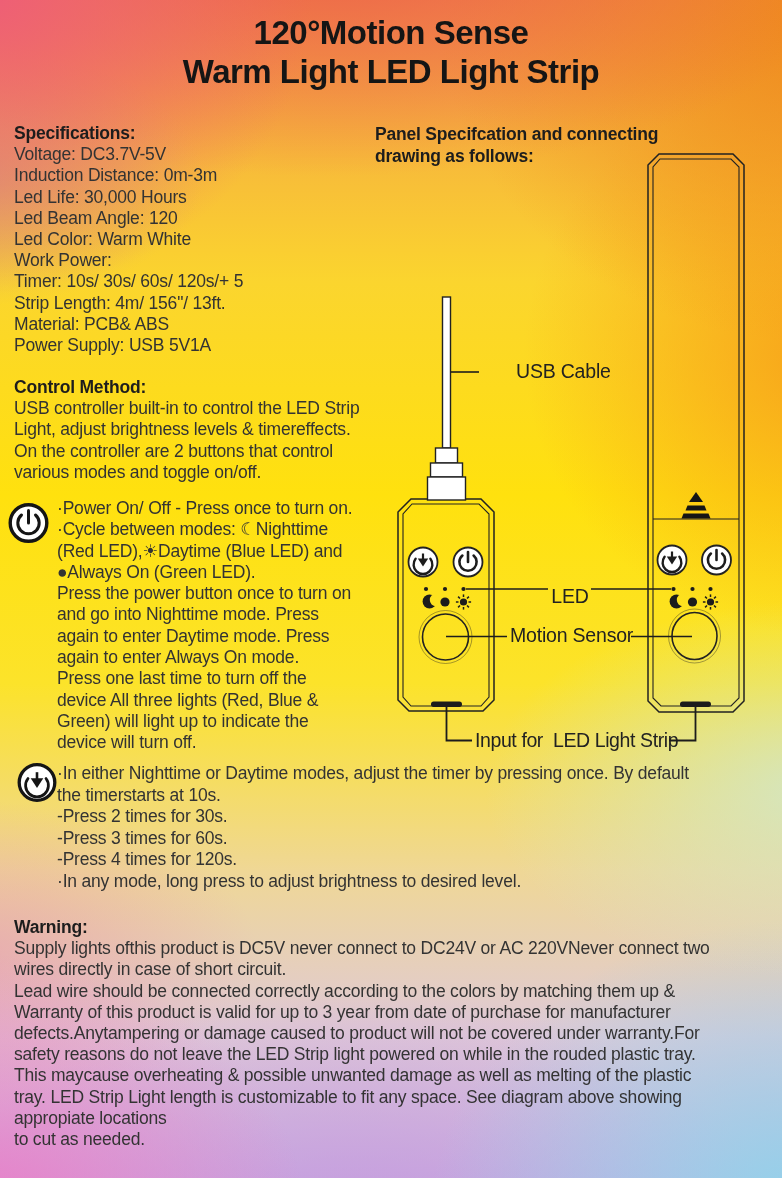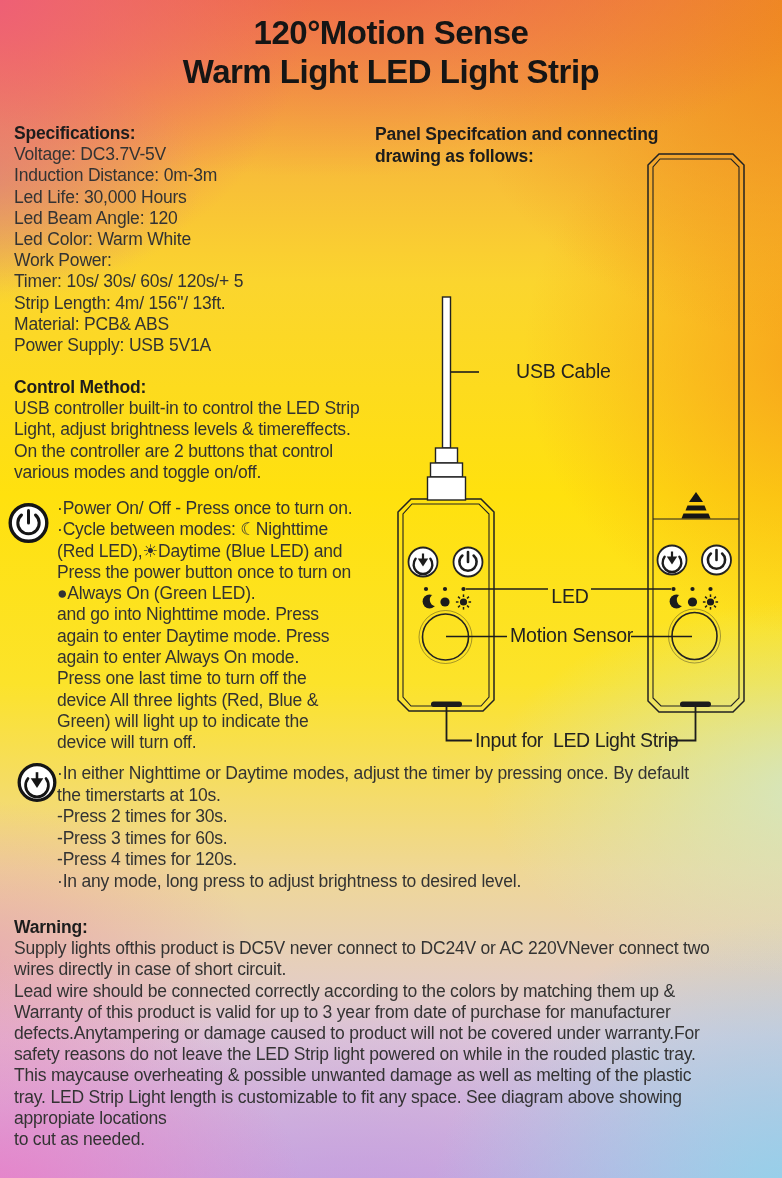--- a/index.html
+++ b/index.html
@@ -70,22 +70,22 @@
     <div>USB controller built-in to control the LED Strip</div>
     <div>Light, adjust brightness levels &amp; timereffects.</div>
     <div>On the controller are 2 buttons that control</div>
     <div>various modes and toggle on/off.</div>
   </div>
 
   <div class="abs body17" style="left:57px;top:498px;line-height:21.3px;">
     <div>·Power On/ Off - Press once to turn on.</div>
     <div>·Cycle between modes: ☾Nighttime</div>
     <div>(Red LED),☀Daytime (Blue LED) and</div>
+    <div>●Always On (Green LED).</div>
     <div>Press the power button once to turn on</div>
-    <div>●Always On (Green LED).</div>
     <div>and go into Nighttime mode. Press</div>
     <div>again to enter Daytime mode. Press</div>
     <div>again to enter Always On mode.</div>
     <div>Press one last time to turn off the</div>
     <div>device All three lights (Red, Blue &amp;</div>
     <div>Green) will light up to indicate the</div>
     <div>device will turn off.</div>
   </div>
 
   <div class="abs body17" style="left:57px;top:763px;line-height:21.5px;">

